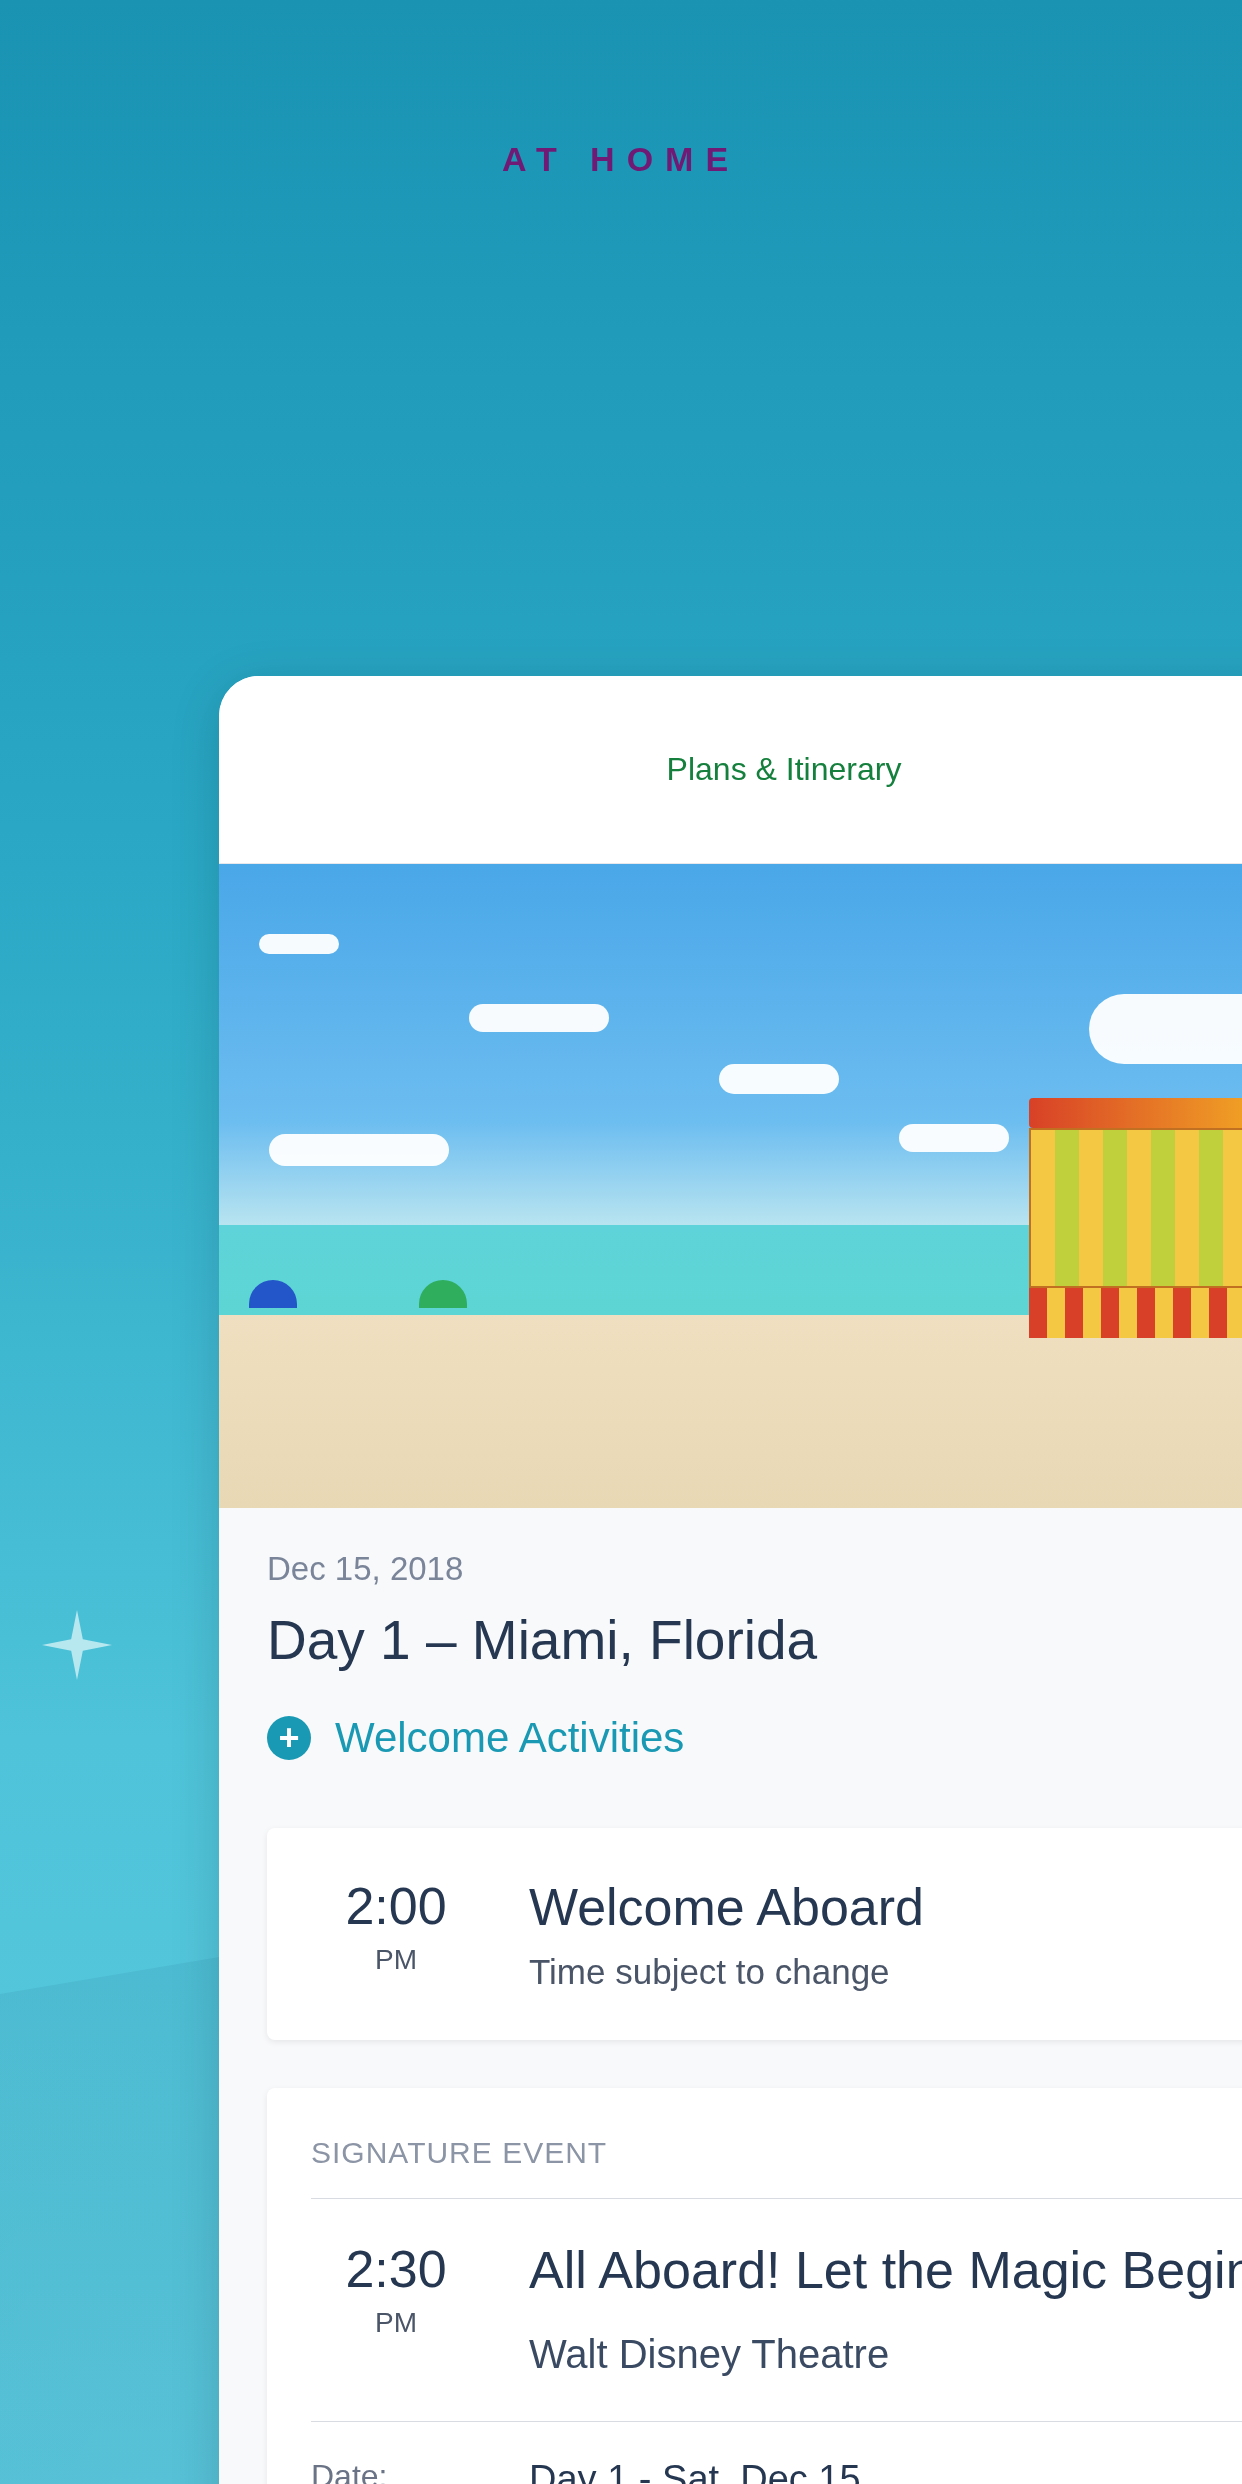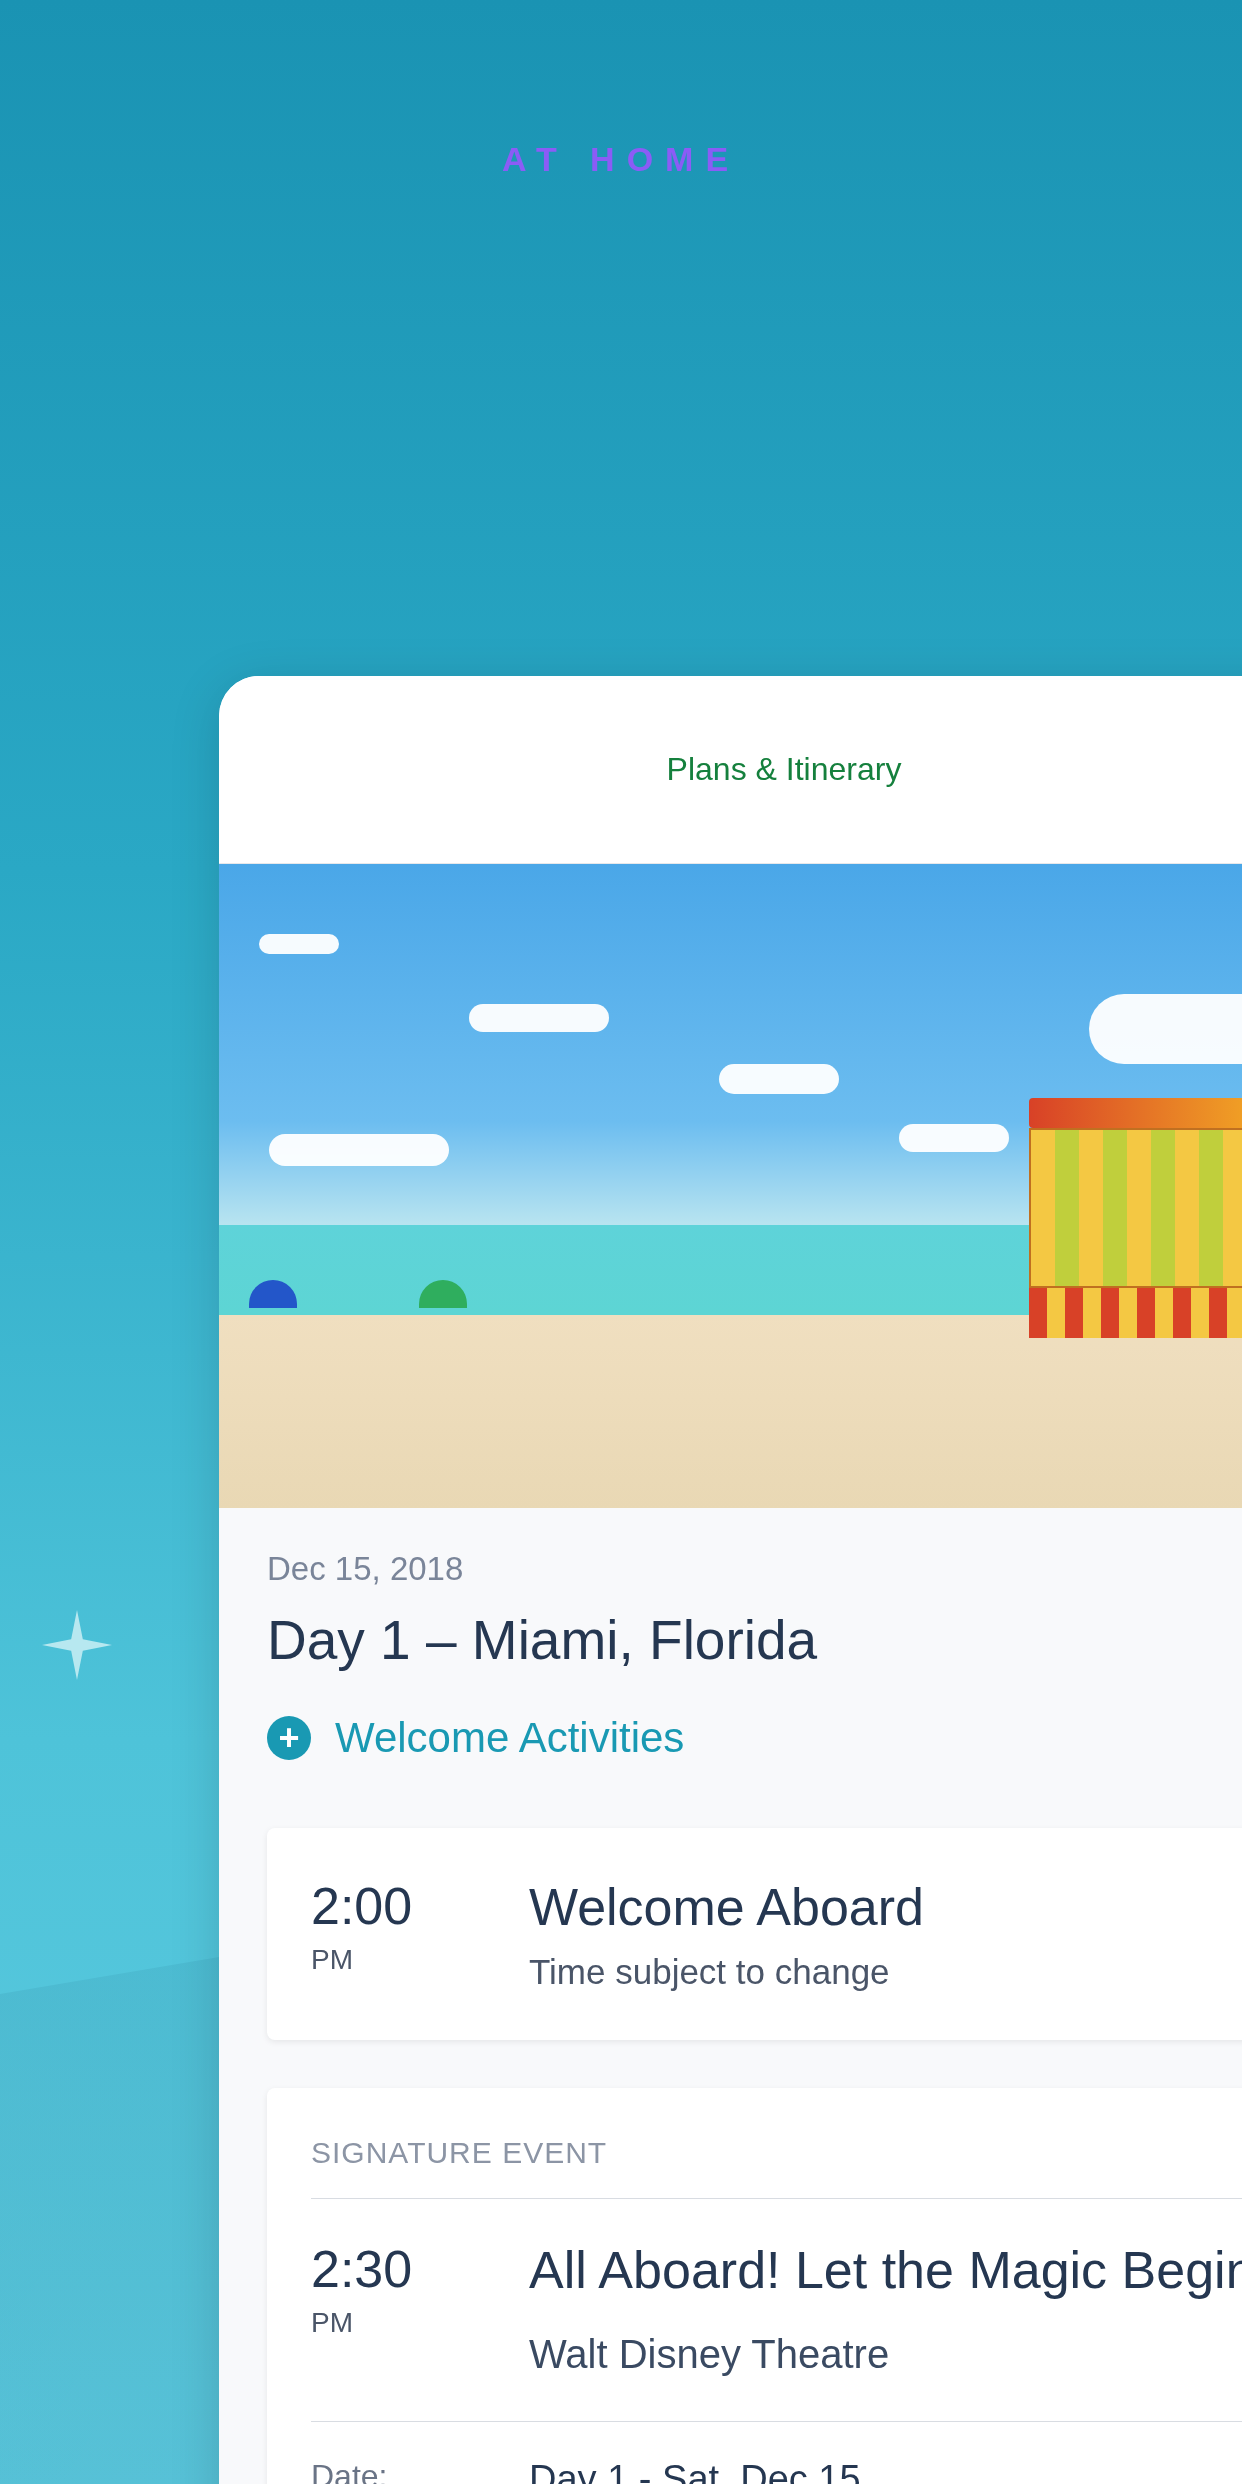--- a/index.html
+++ b/index.html
@@ -7,21 +7,21 @@
   width: 1242px;
   height: 2484px;
   font-family: -apple-system, BlinkMacSystemFont, "Segoe UI", Helvetica, Arial, sans-serif;
   background: linear-gradient(180deg, #1a93b3 0%, #2aa8c5 35%, #4ec3d9 70%, #5dcbe0 100%);
   position: relative;
   overflow: hidden;
 }
 
 .promo-header {
   text-align: center;
-  color: #8b5cf6;
+  color: #701a75;
   padding-top: 140px;
 }
 .promo-eyebrow {
   font-size: 34px;
   font-weight: 700;
   letter-spacing: 12px;
 }
 .promo-title {
   font-size: 106px;
   font-weight: 500;
@@ -161,20 +161,21 @@
   padding: 48px 44px;
 }
 
 .event-row {
   display: flex;
   gap: 48px;
 }
 .event-time {
   width: 170px;
   flex-shrink: 0;
+  text-align: center;
 }
 .event-time-val {
   font-size: 52px;
   color: #253751;
   font-weight: 400;
 }
 .event-time-ampm {
   font-size: 28px;
   color: #4a5568;
   margin-top: 8px;

